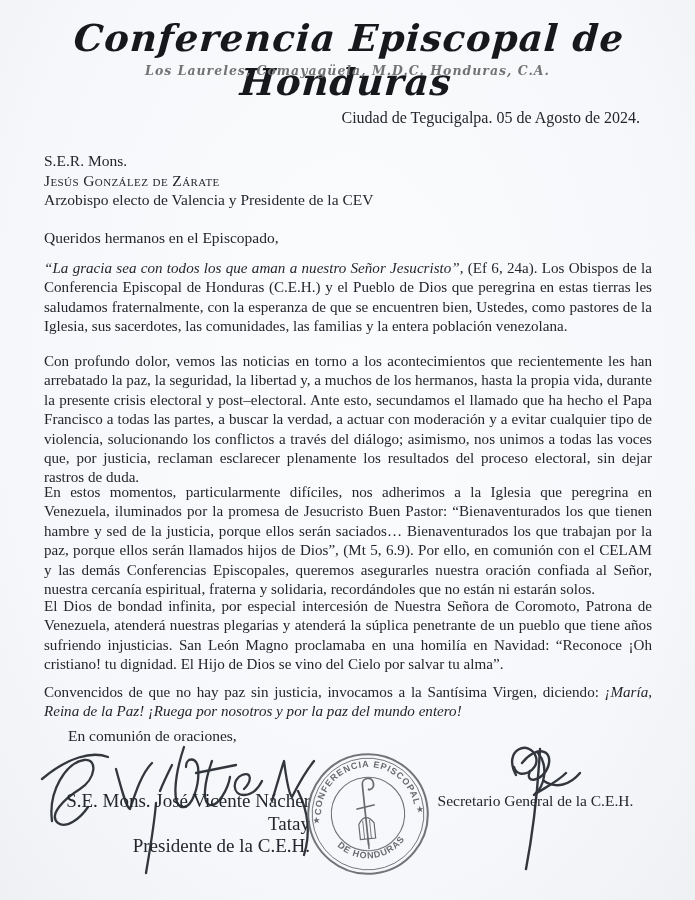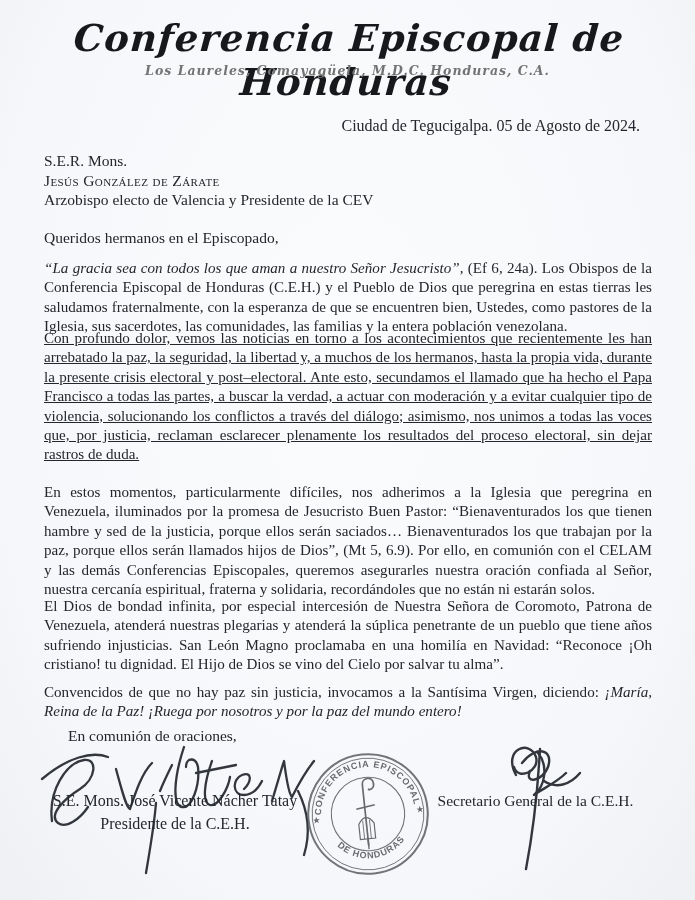--- a/index.html
+++ b/index.html
@@ -32,51 +32,50 @@
     font-size: 12.5px; letter-spacing: 1px;
     color: #737373;
   }
 
   
   .dateline {
     top: 109px; left: 0; width: 695px;
     padding-right: 55px;
     text-align: right;
     font-size: 16px;
-    margin-top: 8px;
   }
 
   
   .recipient { top: 151px; left: 44px; width: 560px; font-size: 15.5px; line-height: 19.5px; }
   .recipient .r-name {
     font-variant: small-caps;
     font-weight: 400;
     letter-spacing: 0.4px;
   }
 
   
   .salutation { top: 229px; left: 44px; width: 607px; font-size: 15.5px; }
   .para {
     left: 44px; width: 608px;
     font-size: 15.1px; line-height: 19.4px;
     text-align: justify;
   }
   .p1 { top: 259px; }
-  .p2 { top: 329px; text-decoration: underline; }
+  .p2 { top: 352px; }
   .p3 { top: 483px; }
   .p4 { top: 597px; }
   .p5 { top: 683px; }
   .ital { font-style: italic; }
 
   .closing { top: 727px; left: 44px; width: 400px; font-size: 15.5px; margin-left: 24px; }
 
   
   .sig-left-name {
     top: 790px; left: 40px; width: 270px;
-    text-align: center; font-size: 16px; line-height: 22.5px;
+    text-align: right; font-size: 19px; line-height: 22.5px;
   }
   .sig-right-name {
     top: 790px; left: 418px; width: 235px;
     text-align: center; font-size: 15.5px; line-height: 22.5px;
   }
   .sig-svg { pointer-events: none; }
   .sig-svg path { fill: none; stroke: #33363d; stroke-linecap: round; stroke-linejoin: round; }
 
   
   .seal {

